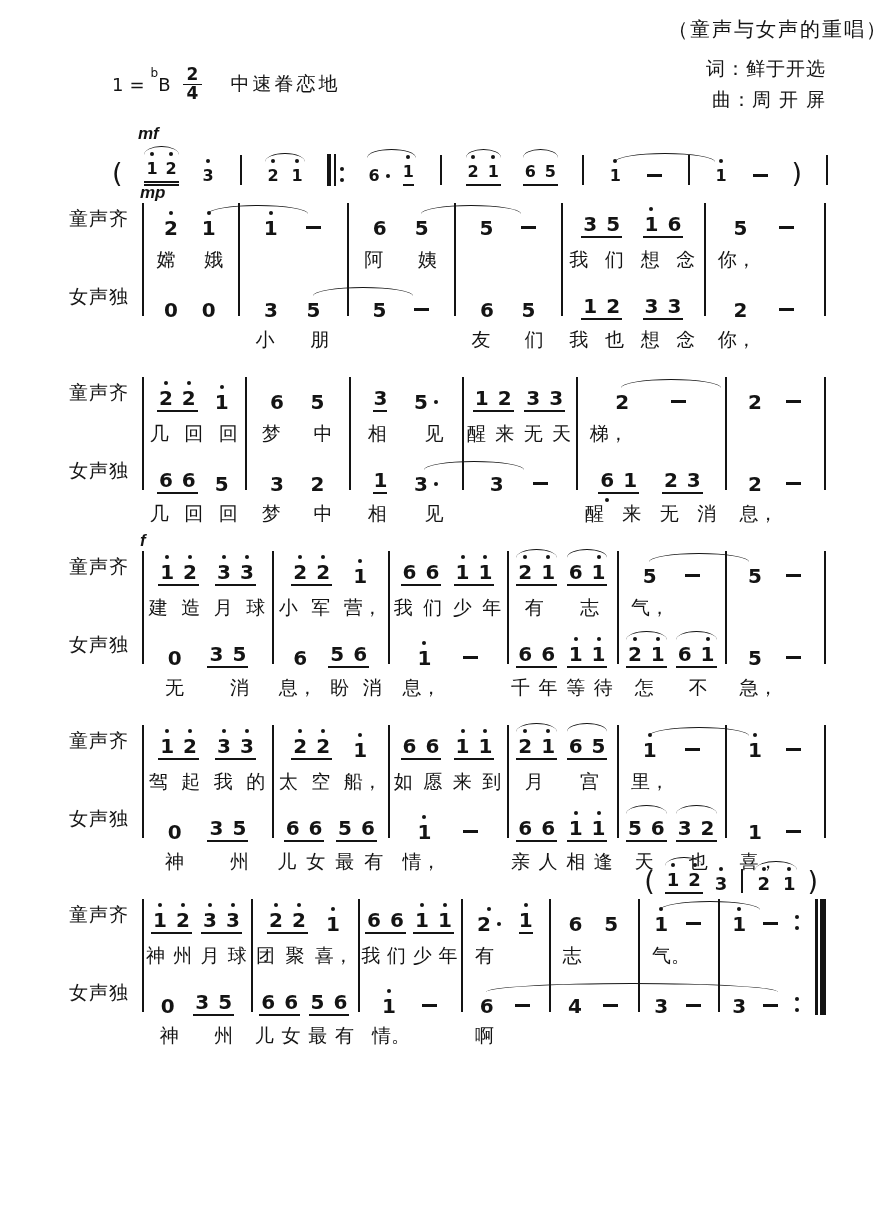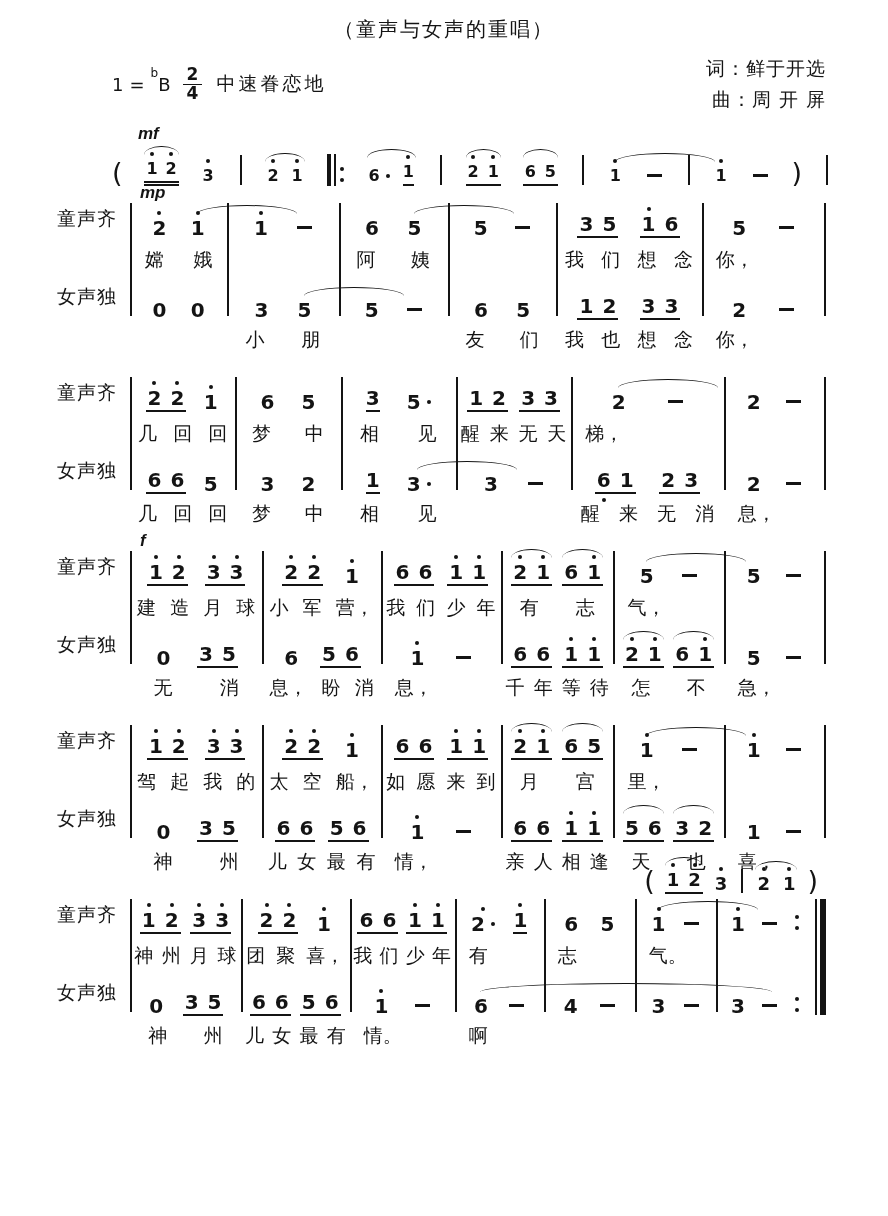--- a/index.html
+++ b/index.html
@@ -18,36 +18,36 @@
     margin:46px 0 0 0;
     text-align:center;
     font-family:"DejaVu Serif", serif;
     font-weight:bold;
     font-size:46px;
     letter-spacing:30px;
     padding-left:30px; 
   }
   .subtitle{
     margin-top:16px;
-    text-align:center;
+    text-align:right;
     font-size:20px;
     letter-spacing:2px;
   }
   .meta{
     margin:10px 62px 6px 112px;
     display:flex;
     justify-content:space-between;
     align-items:center;
   }
   .keyline{font-size:18px; display:flex; align-items:center; gap:6px;}
   .keyline .flat{vertical-align:super;font-size:12px;position:relative;top:-7px;}
   .frac{display:inline-flex;flex-direction:column;align-items:center;line-height:1.05;margin-left:6px;font-size:17px;font-weight:bold;}
   .frac i{font-style:normal;padding:0 4px;}
   .frac i:first-child{border-bottom:1.6px solid #141414;}
-  .tempo{margin-left:8px;font-size:19px;letter-spacing:3px;text-align:right;}
+  .tempo{margin-left:22px;font-size:19px;letter-spacing:3px;text-align:right;}
   .credits{text-align:right;font-size:19px;line-height:1.65;letter-spacing:1px;}
 
   
   .dyn{
     font-family:Liberation Sans, sans-serif;
     font-style:italic;font-weight:bold;font-size:17px;
     position:absolute;
   }
   .seqrow{display:flex;align-items:flex-end;}
   .nrow{display:flex;justify-content:space-evenly;align-items:flex-end;height:38px;padding-bottom:4px;font-size:20px;}
@@ -81,21 +81,21 @@
   .rptdots i{width:4px;height:4px;border-radius:50%;background:#141414;}
 
   
   .intro-section{position:relative;margin:26px 58px 14px 112px;}
   .intro-section .dyn{top:-18px;left:26px;}
   .introline{justify-content:space-between;height:44px;}
   .interlude{position:absolute;top:-36px;right:8px;font-size:18px;height:34px;justify-content:flex-end;gap:10px;}
   .interlude .bar{height:24px;}
 
   
-  .system{position:relative;display:flex;margin:0 62px 20px 0;}
+  .system{position:relative;display:flex;margin:0 62px 20px 0;padding-left:12px;}
   .system .dyn{top:-17px;left:140px;}
   .labels{width:130px;flex:0 0 130px;display:flex;flex-direction:column;}
   .vlabel{height:38px;display:flex;align-items:center;padding-left:57px;font-size:19px;letter-spacing:1px;box-sizing:border-box;}
   .spacer1{height:40px;}
   .measures{flex:1;display:flex;position:relative;}
   .measure{position:relative;display:flex;flex-direction:column;flex-basis:0;}
   .measure::before{content:"";position:absolute;left:0;top:3px;width:2px;height:113px;background:#141414;}
   .lrow{height:40px;display:flex;align-items:flex-start;justify-content:space-around;font-size:19px;padding-top:5px;box-sizing:border-box;}
   .lrow.l2{height:30px;padding-top:3px;}
   .lrow.one{justify-content:flex-start;padding-left:14px;}

